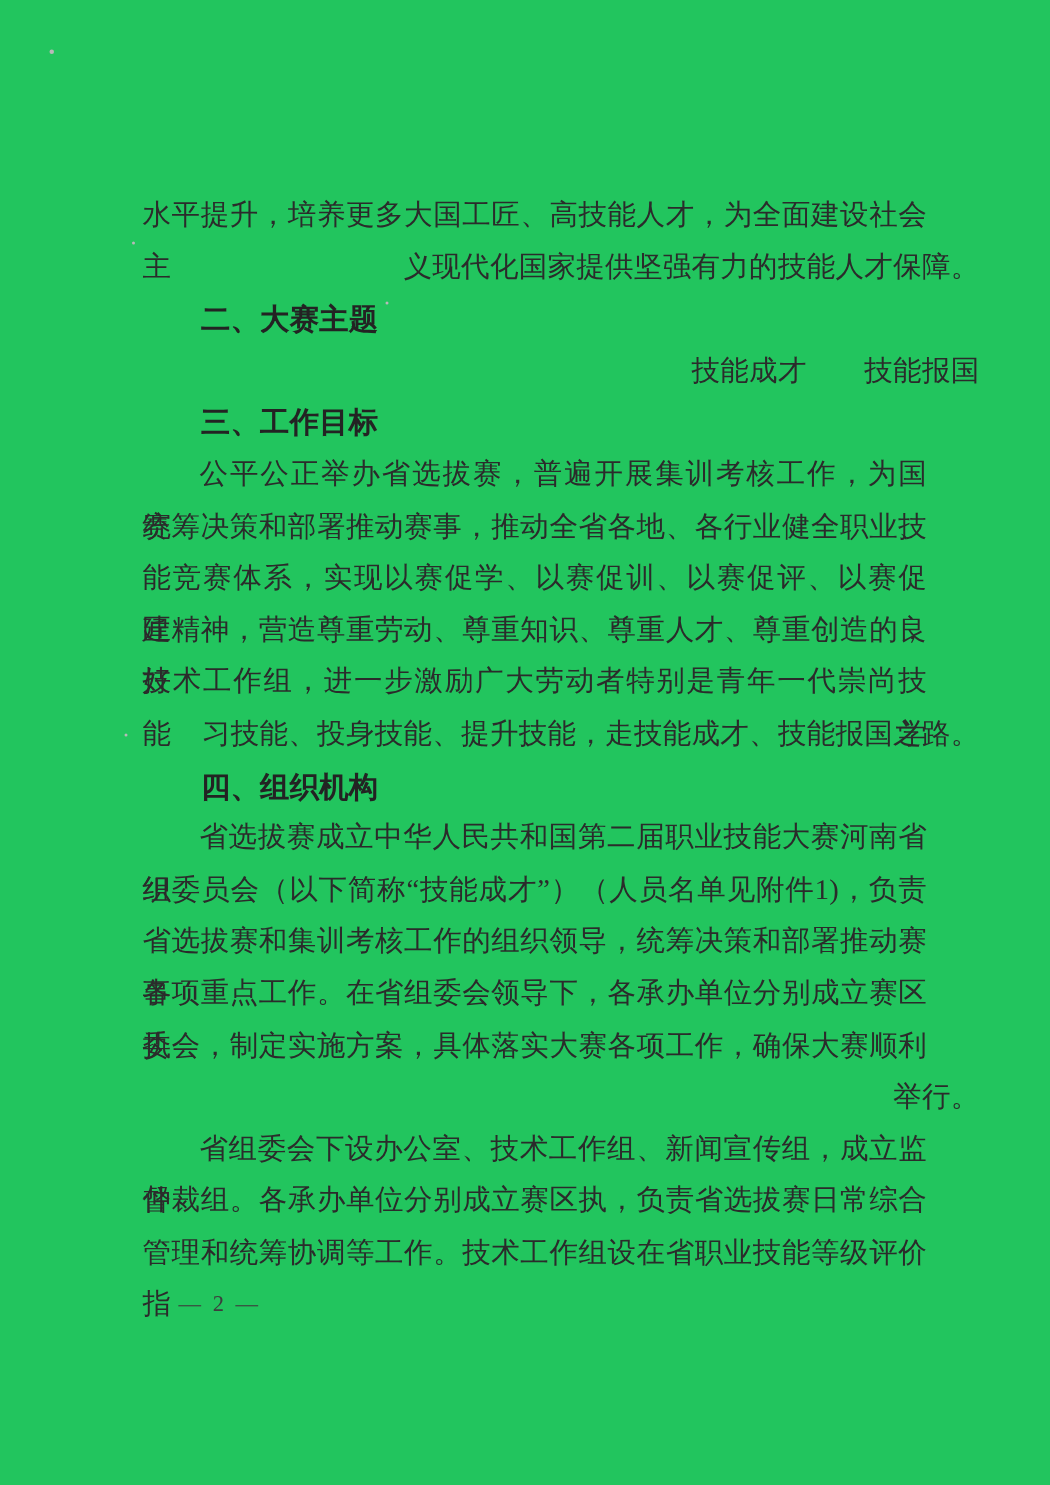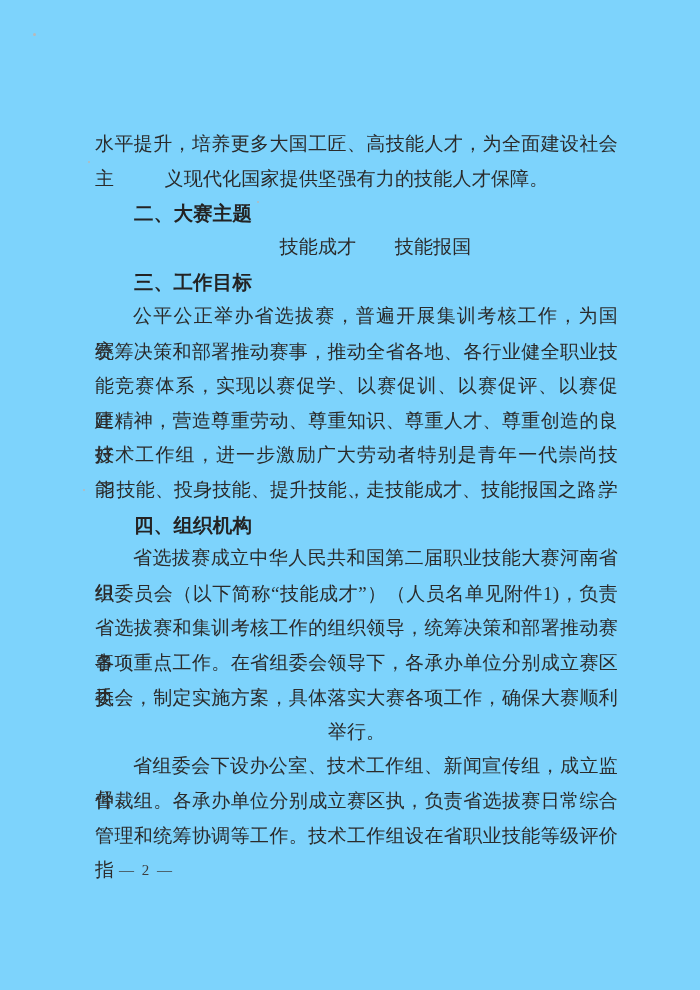--- a/index.html
+++ b/index.html
@@ -5,21 +5,21 @@
   html, body {
     margin: 0;
     padding: 0;
     background: #e8e8e8;
   }
   .page {
     position: relative;
     width: 700px;
     height: 990px;
     margin: 0 auto;
-    background: #7dd3fc;
+    background: #22c55e;
     overflow: hidden;
     font-family: "Liberation Serif", "DejaVu Serif", serif;
     color: #2b2b2b;
   }
   .text-block {
     position: absolute;
     left: 95px;
     top: 127px;
     width: 523px;
   }
@@ -34,25 +34,25 @@
   }
   
   .full {
     white-space: normal;
     text-align: justify;
     text-align-last: justify;
   }
   
   .ind {
     text-indent: 2em;
-    font-family: Liberation Mono, monospace;
   }
   
   .short {
-    text-align: center;
+    text-align: right;
+    margin-left: 35px;
   }
   
   .head {
     font-family: "Liberation Sans", "DejaVu Sans", sans-serif;
     font-weight: 700;
     font-size: 19.5px;
     text-indent: 2em;
     color: #232323;
   }
   .pagenum {

